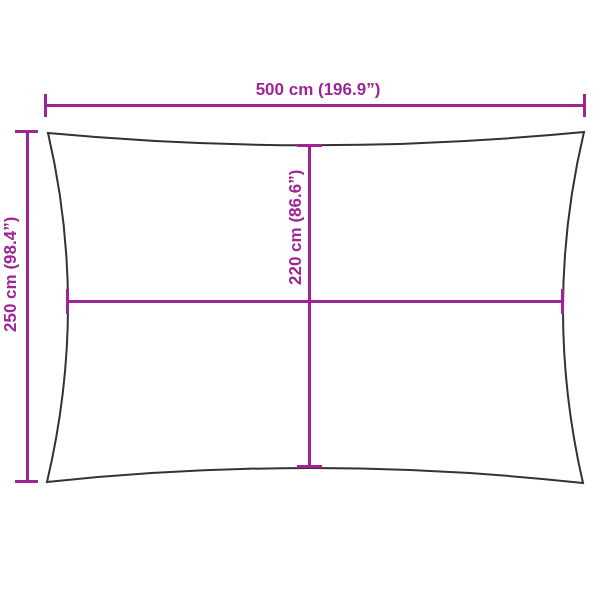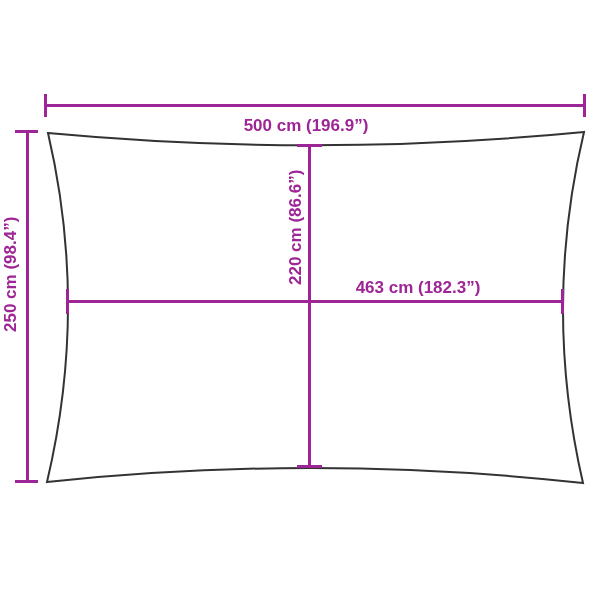--- a/index.html
+++ b/index.html
@@ -34,21 +34,21 @@
     white-space: nowrap;
   }
   .rot {
     transform: rotate(-90deg);
     transform-origin: center center;
   }
   
   .w-line   { left: 45px;  top: 104px; width: 540px; height: 3px; }
   .w-tick-l { left: 44px;  top: 94px;  width: 3px;   height: 23px; }
   .w-tick-r { left: 583px; top: 94px;  width: 3px;   height: 23px; }
-  .w-label  { left: 156px; top: 80px;  width: 300px; height: 20px; margin-top: 36px; }
+  .w-label  { left: 168px; top: 80px;  width: 300px; height: 20px; }
   
   .h-line   { left: 26px;  top: 130px; width: 3px;   height: 353px; }
   .h-tick-t { left: 15px;  top: 130px; width: 23px;  height: 3px; }
   .h-tick-b { left: 15px;  top: 480px; width: 23px;  height: 3px; }
   .h-label  { left: -44px; top: 267px; width: 110px; height: 20px; }
   
   .iv-line   { left: 308px; top: 144px; width: 3px;  height: 324px; }
   .iv-tick-t { left: 297px; top: 144px; width: 25px; height: 3px; }
   .iv-tick-b { left: 297px; top: 465px; width: 25px; height: 3px; }
   .iv-label  { left: 241px; top: 220px; width: 110px; height: 20px; }
@@ -78,15 +78,14 @@
   <div class="dim-label rot h-label">250 cm (98.4”)</div>
 
   <div class="dim iv-line"></div>
   <div class="dim iv-tick-t"></div>
   <div class="dim iv-tick-b"></div>
   <div class="dim-label rot iv-label">220 cm (86.6”)</div>
 
   <div class="dim ih-line"></div>
   <div class="dim ih-tick-l"></div>
   <div class="dim ih-tick-r"></div>
-  <div class="dim-label ih-label">463 cm (182.3”)</div>
 
 </div>
 
 </body></html>

